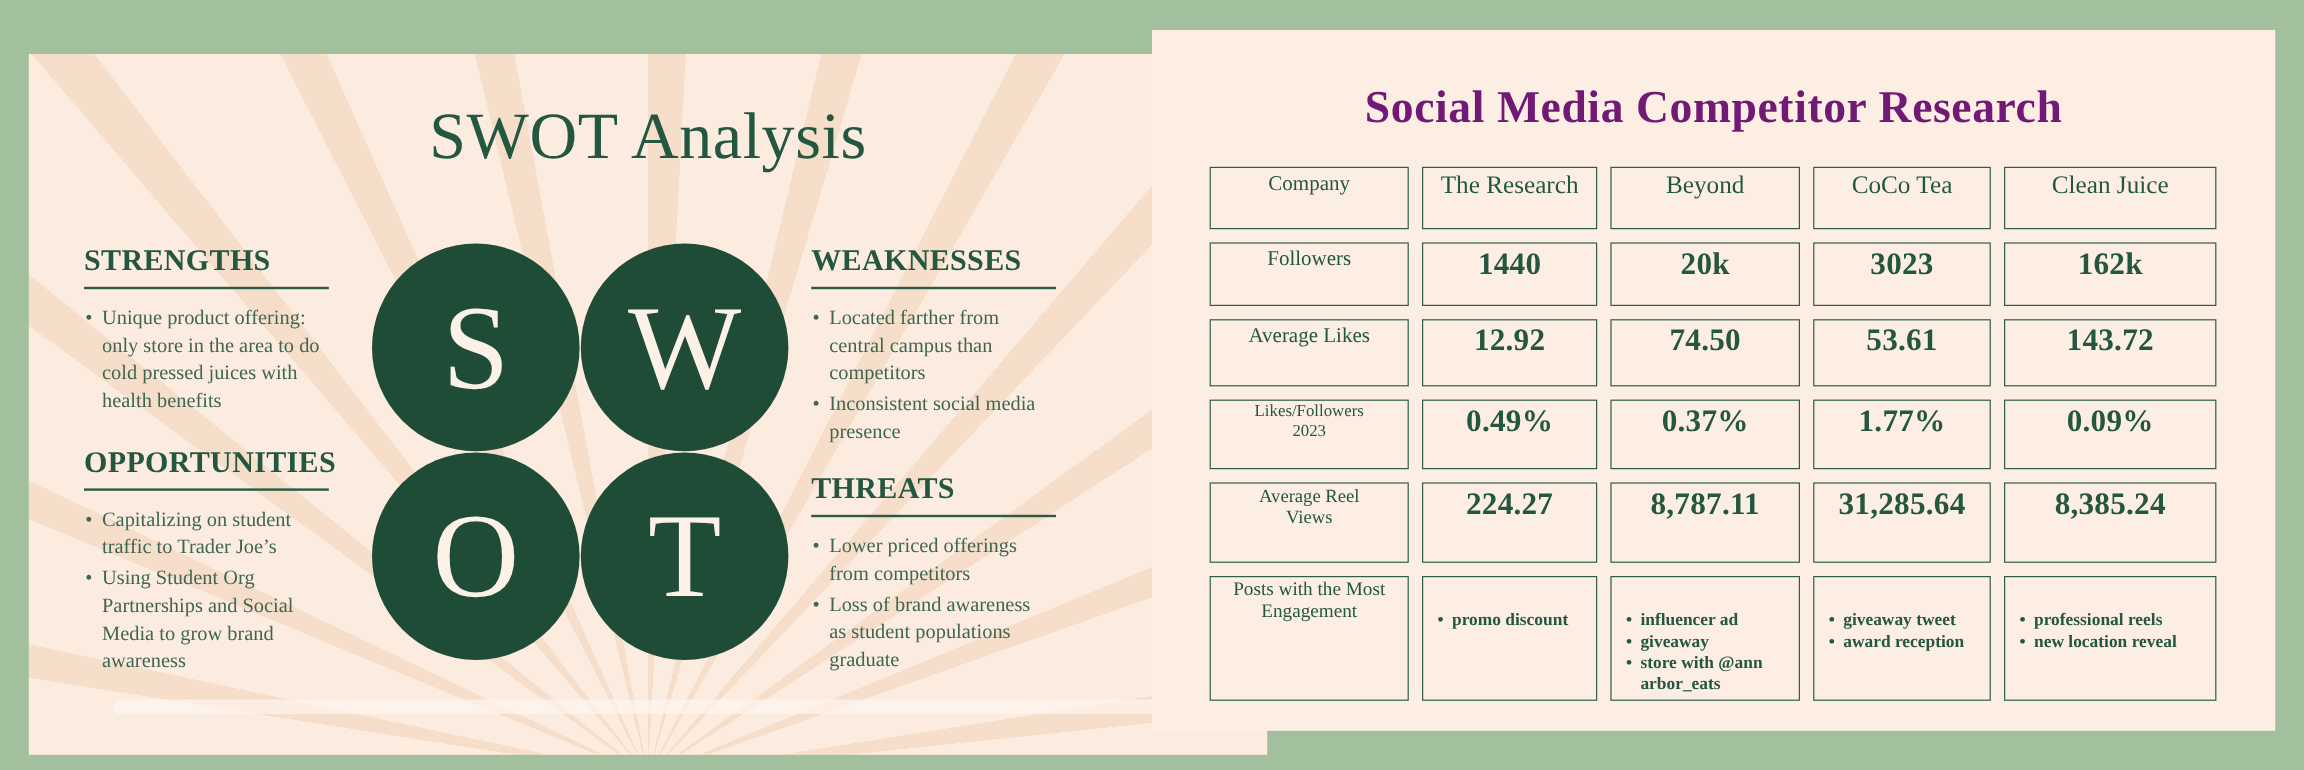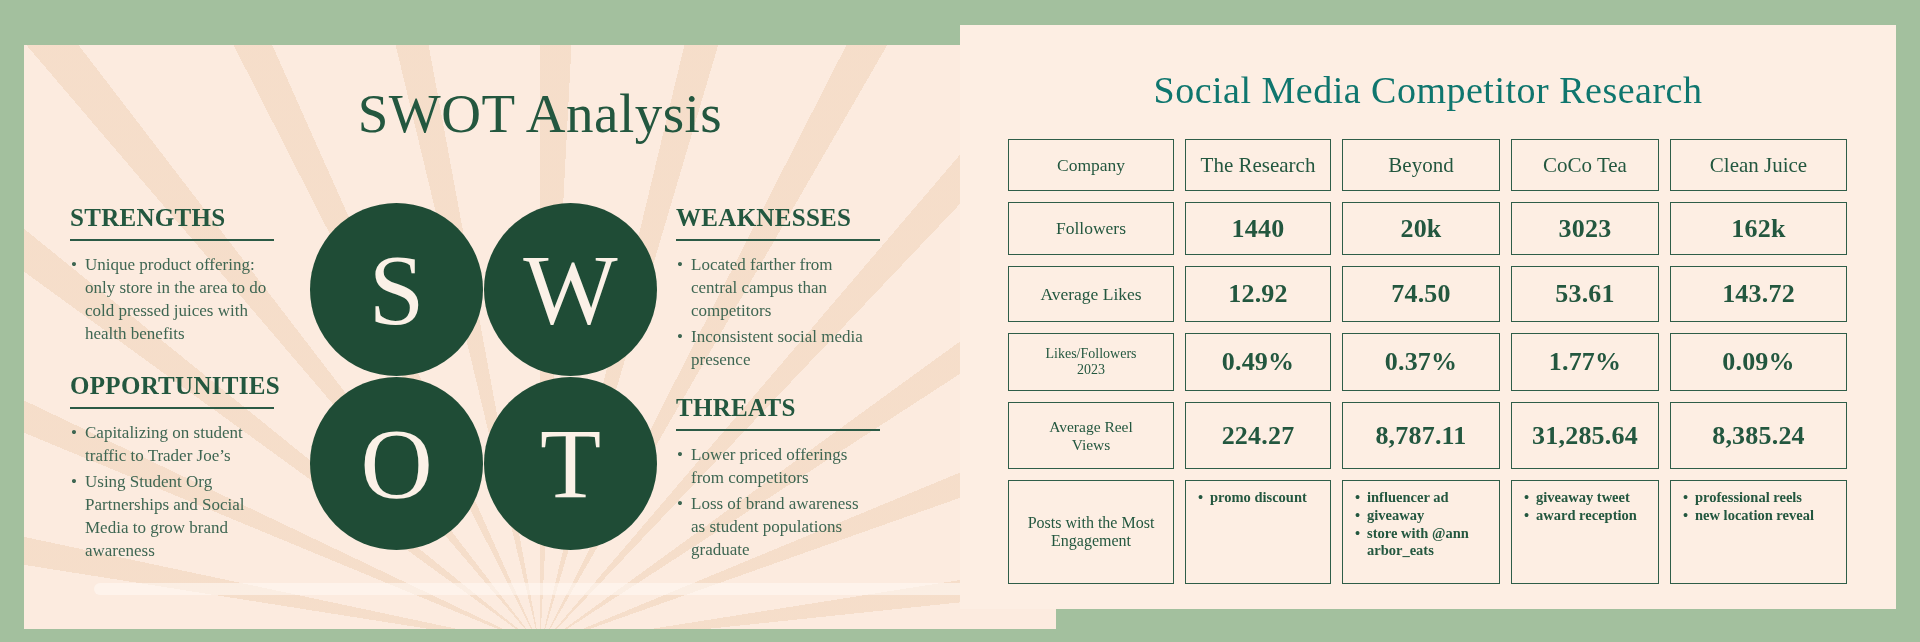--- a/index.html
+++ b/index.html
@@ -27,21 +27,21 @@
   }
 
   .swot-title{
     position:absolute;top:40px;left:0;width:100%;
     text-align:center;font-size:55px;line-height:1.05;
     color:#23573f;letter-spacing:0.5px;
   }
   .research-title{
     position:absolute;top:46px;left:0;width:100%;
     text-align:center;font-size:38px;line-height:1.05;
-    color:#0f766e;letter-spacing:0.5px;
+    color:#701a75;letter-spacing:0.5px;font-weight:bold;
   }
 
   .sec{position:absolute;width:205px;}
   .sec-strengths{left:46px;top:160px;}
   .sec-weaknesses{left:652px;top:160px;}
   .sec-opportunities{left:46px;top:328px;}
   .sec-threats{left:652px;top:350px;}
   .sec h2{
     margin:0;font-size:25px;font-weight:700;color:#23573f;
     letter-spacing:0.3px;line-height:1.05;white-space:nowrap;
@@ -66,34 +66,34 @@
   
   .grid{
     position:absolute;left:48px;top:114px;
     display:grid;
     grid-template-columns:166px 146px 158px 148px 177px;
     grid-template-rows:52px 53px 56px 58px 67px 104px;
     gap:11px;
   }
   .cell{
     border:1.5px solid #2f5d48;background:transparent;
-    display:flex;align-items:center;justify-content:center;
+    display:flex;align-items:flex-start;justify-content:center;
     text-align:center;color:#23573f;padding:2px 6px;box-sizing:border-box;
   }
   .cell-head{font-size:21px;}
   .cell-label{font-size:17.5px;font-weight:400;line-height:1.2;}
   .cell-label-sm{font-size:14px;}
   .cell-label-sm .w100{display:inline-block;max-width:102px;}
   .cell-label-md{font-size:15.5px;}
   .cell-label-md .w110{display:inline-block;max-width:112px;}
   .cell-label-lg{font-size:16px;}
   .cell-label-lg .w125{display:inline-block;max-width:128px;}
   .cell-num{font-size:26px;font-weight:600;letter-spacing:0.2px;}
   .cell-list{align-items:flex-start;justify-content:flex-start;text-align:left;
-    padding:8px 6px 6px 12px;}
+    padding:28px 6px 6px 12px;}
   .cell-list ul{margin:0;padding:0;list-style:none;
     font-size:14.5px;font-weight:700;line-height:1.18;color:#23573f;}
   .cell-list li{position:relative;padding-left:12px;margin-bottom:1px;}
   .cell-list li::before{content:"\2022";position:absolute;left:0;}
 </style>
 </head>
 <body>
 
 <div class="stage">
 

